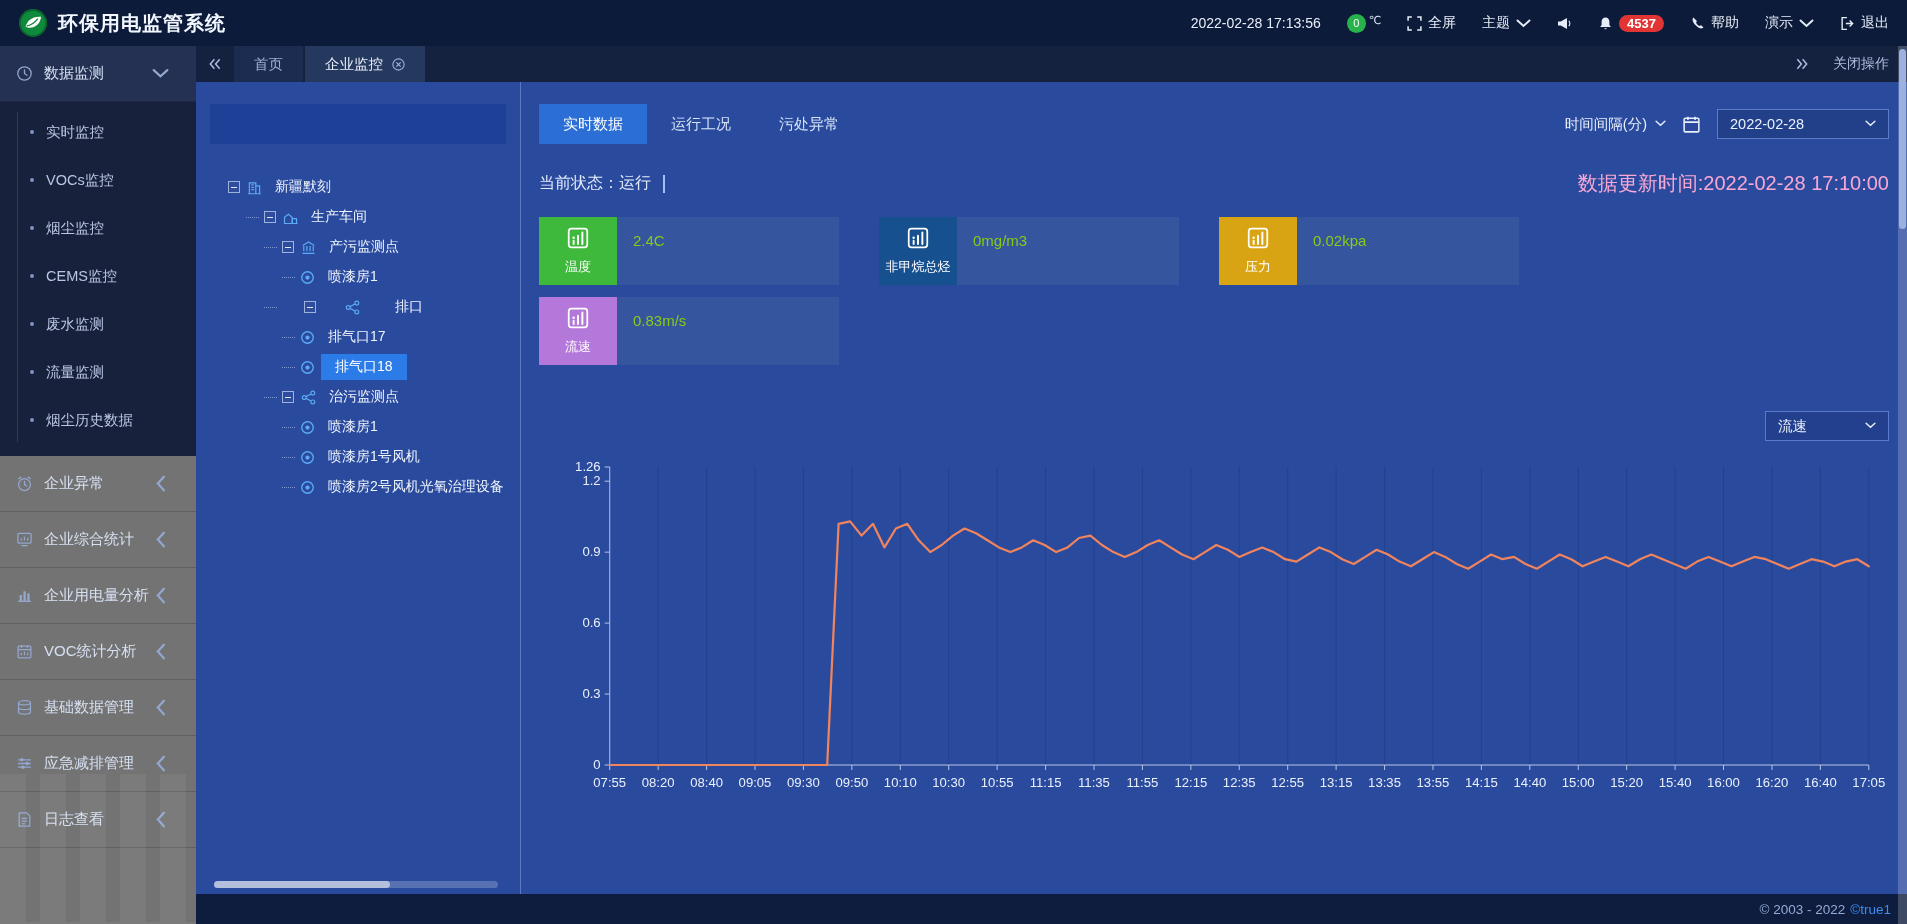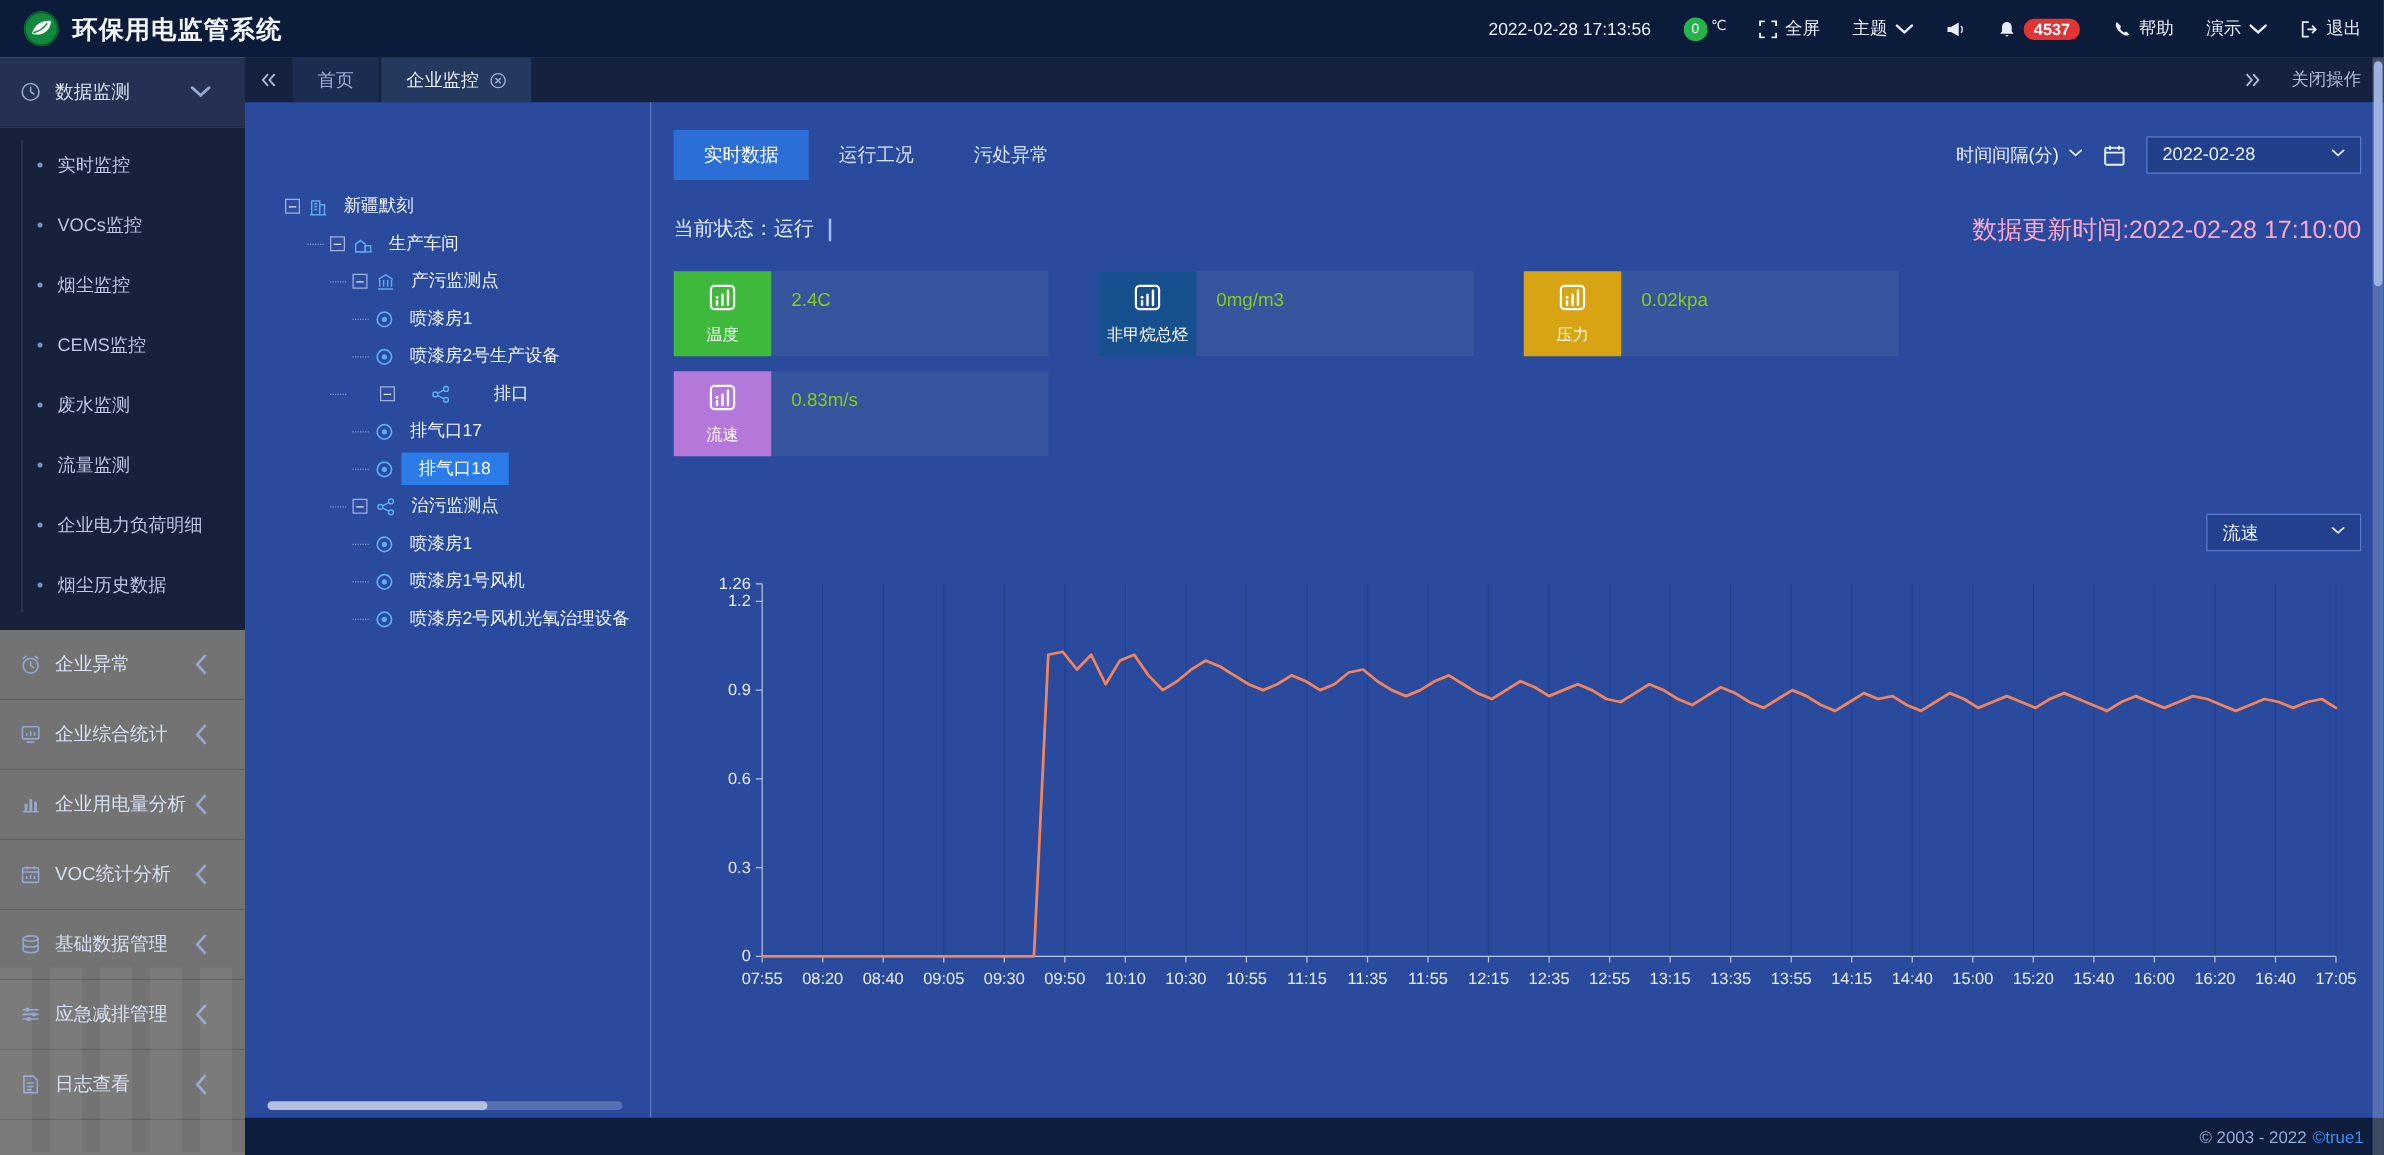--- a/index.html
+++ b/index.html
@@ -50,21 +50,21 @@
   .ptab { height:36px; display:flex; align-items:center; padding:0 20px; font-size:14.5px; background:#1b2c50; margin-right:2px; cursor:pointer; gap:9px; }
   .ptab.active { background:#25395f; color:#e8eefb; }
   .tab-close { color:#9db0d8; display:inline-flex; }
   .tab-close svg { width:13px; height:13px; }
   .tabbar-right { margin-left:auto; display:flex; align-items:center; gap:12px; padding-right:18px; font-size:14px; }
   .close-ops { cursor:pointer; color:#aebade; }
 
   
   .workspace { flex:1; background:#2a4a9e; display:flex; min-height:0; position:relative; }
 
-  .tree-panel { width:296px; margin-left:14px; display:flex; flex-direction:row; position:relative; flex:none;margin-top:40px; }
+  .tree-panel { width:296px; margin-left:14px; display:flex; flex-direction:column; position:relative; flex:none; }
   .tree-header { height:40px; background:#1f4097; margin-top:22px; flex:none; }
   .tree { padding:28px 6px 0 10px; font-size:14px; color:#eef4fd; overflow:hidden; flex:1; }
   .tnode { display:flex; align-items:center; height:30px; cursor:pointer; white-space:nowrap; }
   .tnode .icon { color:#5caaf6; margin-right:6px; flex:none; }
   .tnode .icon svg { width:15px; height:15px; }
   .stub { width:13px; border-top:1px dotted rgba(200,215,245,.55); margin-right:5px; flex:none; }
   .minus { width:12px; height:12px; border:1px solid #9fb2dd; position:relative; flex:none; margin-right:7px; background:rgba(255,255,255,.02); }
   .minus::after { content:''; position:absolute; left:2px; right:2px; top:5px; height:1px; background:#dfe8fa; }
   .tlabel { padding:3px 7px; }
   .tnode.selected .tlabel { background:#2b7ce9; color:#fff; padding:4px 14px; }
@@ -230,24 +230,20 @@
               <div class="sb-item">
                 <i class="dot"></i>
                 <span>废水监测</span>
               </div>
               <div class="sb-item">
                 <i class="dot"></i>
                 <span>流量监测</span>
               </div>
               <div class="sb-item">
                 <i class="dot"></i>
-                <span>企业电力负荷明细</span>
-              </div>
-              <div class="sb-item">
-                <i class="dot"></i>
                 <span>烟尘历史数据</span>
               </div>
             </div>
           </div>
           <div class="sb-section">
             <div class="sb-head">
               <span class="icon">
                 <svg viewBox="0 0 16 16">
                   <circle cx="8" cy="9" r="5.6" fill="none" stroke="currentColor" stroke-width="1.2"></circle>
                   <path d="M8 6v3l2 1.3M2.5 3.5L4.5 2M13.5 3.5L11.5 2" fill="none" stroke="currentColor" stroke-width="1.2" stroke-linecap="round"></path>
@@ -435,30 +431,20 @@
               </div>
               <div class="tnode" style="padding-left: 62px;">
                 <i class="stub"></i>
                 <span class="icon">
                   <svg viewBox="0 0 12 12">
                     <circle cx="6" cy="6" r="4.6" fill="none" stroke="currentColor" stroke-width="1.1"></circle>
                     <circle cx="6" cy="6" r="1.7" fill="currentColor"></circle>
                   </svg>
                 </span>
                 <span class="tlabel">喷漆房1</span>
-              </div>
-              <div class="tnode" style="padding-left: 62px;">
-                <i class="stub"></i>
-                <span class="icon">
-                  <svg viewBox="0 0 12 12">
-                    <circle cx="6" cy="6" r="4.6" fill="none" stroke="currentColor" stroke-width="1.1"></circle>
-                    <circle cx="6" cy="6" r="1.7" fill="currentColor"></circle>
-                  </svg>
-                </span>
-                <span class="tlabel">喷漆房2号生产设备</span>
               </div>
               <div class="tnode" style="padding-left: 44px; gap: 22px;">
                 <i class="stub"></i>
                 <i class="minus"></i>
                 <span class="icon">
                   <svg viewBox="0 0 14 14">
                     <circle cx="3" cy="7" r="1.8" fill="none" stroke="currentColor" stroke-width="1.1"></circle>
                     <circle cx="11" cy="2.9" r="1.8" fill="none" stroke="currentColor" stroke-width="1.1"></circle>
                     <circle cx="11" cy="11.1" r="1.8" fill="none" stroke="currentColor" stroke-width="1.1"></circle>
                     <path d="M4.7 6.2l4.6-2.4M4.7 7.8l4.6 2.4" stroke="currentColor" stroke-width="1.1"></path>

